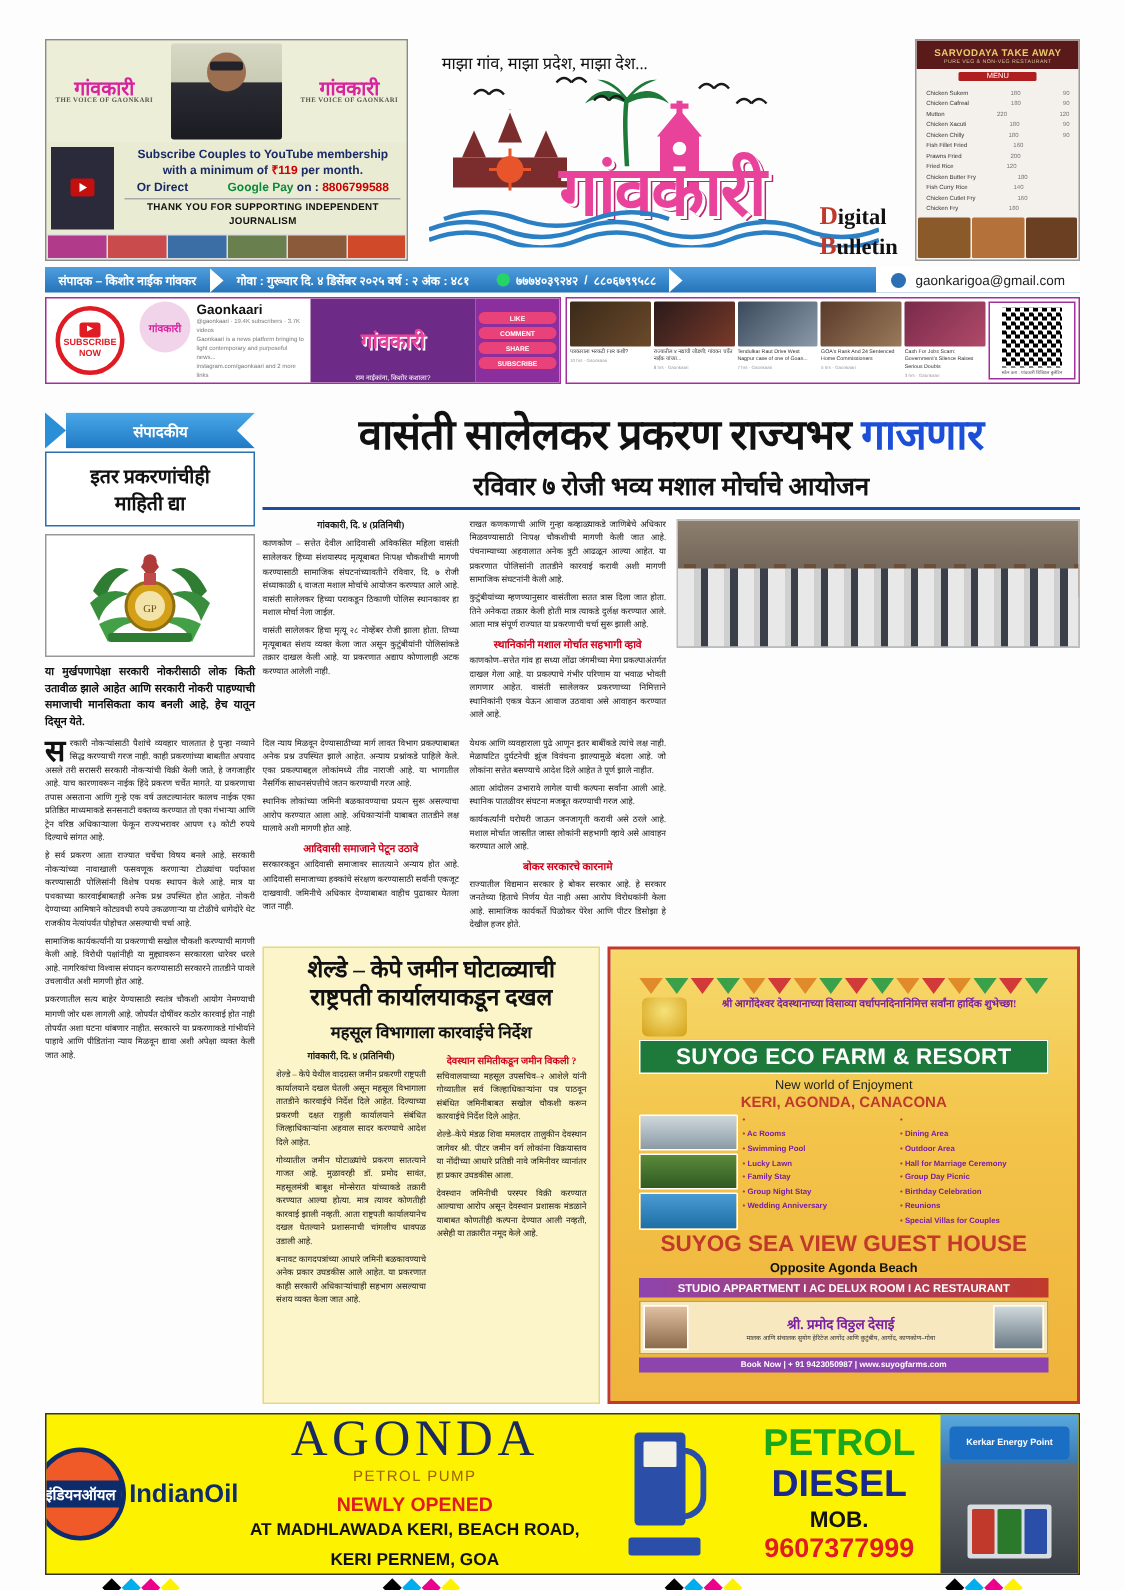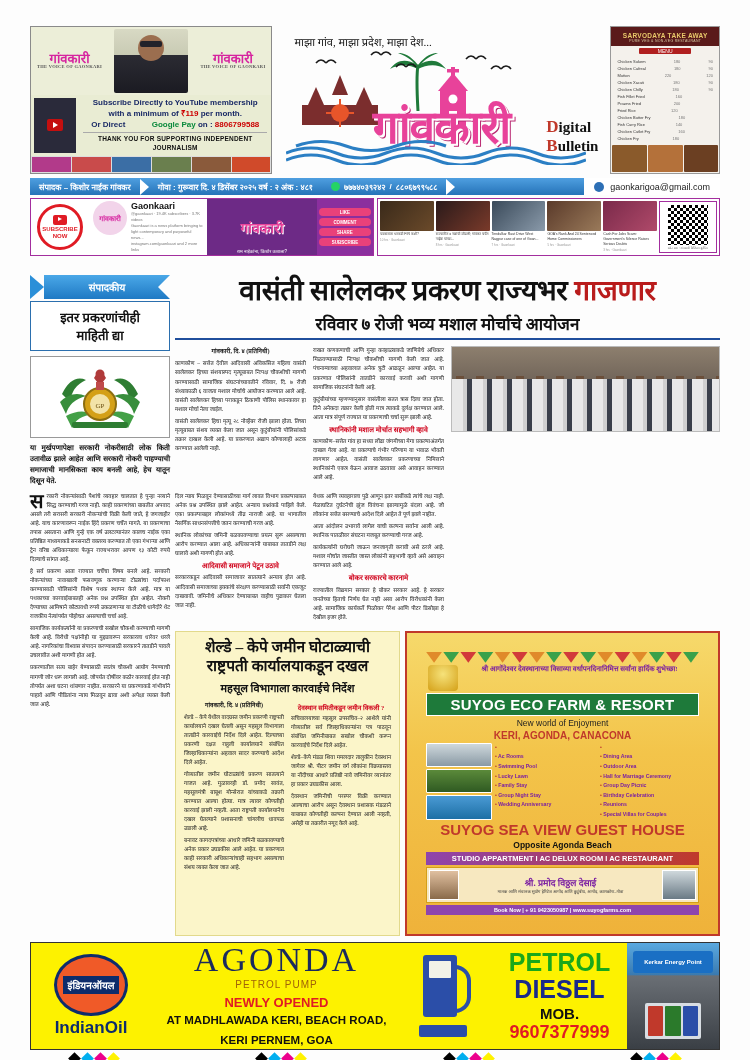--- a/index.html
+++ b/index.html
@@ -117,21 +117,21 @@
     text-align:center;
     font-family: "Liberation Serif", serif;
     font-size: 46px; font-weight: bold;
     color: #e8429a;
     letter-spacing: -1px;
     text-shadow: 2px 2px 0 #fff, 3px 3px 0 #b8246f;
     line-height: 1;
   }
   .waves { position:absolute; left:10px; bottom:-2px; width: 300px; height: 26px; }
   .digital-bulletin {
-    position:absolute; right: 8px; bottom: 18px;
+    position:absolute; right: 8px; bottom: 0;
     font-family: "Liberation Serif", serif;
     font-size: 15px; font-weight: bold; color:#111; line-height:1.15;
     text-align:left;
   }
   .digital-bulletin .cap { color:#c0392b; font-size:17px; }
   .menu-ad {
     width: 112px;
     border: 1px solid #999;
     background: #f4f1ec;
     display:flex; flex-direction:column;
@@ -273,21 +273,21 @@
   
   .headline-main{
     border-bottom:2px solid #1f4e9c;
     padding-bottom:3px;
   }
   .hl-red{
     font-family:"Liberation Serif",serif;
     font-size:28px; font-weight:bold; color:#111; text-align:center; line-height:1.12;
     letter-spacing:-.3px;
   }
-  .hl-red .r{ color:#b91c1c; }
+  .hl-red .r{ color:#1d4ed8; }
   .hl-sub{
     font-family:"Liberation Serif",serif;
     font-size:17px; font-weight:bold; color:#111; text-align:center; margin-top:6px;
   }
   .news-cols{
     display:grid; grid-template-columns: repeat(4, 1fr); gap:7px;
     margin-top:6px;
   }
   .nc{ font-family:"Liberation Serif",serif; font-size:5.6px; line-height:1.62; color:#1a1a1a; text-align:justify;}
   .nc .byline{ text-align:center; font-weight:bold; font-size:6.2px; margin-bottom:3px;}
@@ -362,21 +362,21 @@
   .suyog-oname .n{font-family:"Liberation Serif",serif;font-size:9px;font-weight:bold;color:#7b1fa2;}
   .suyog-oname .d{font-size:4.2px;color:#333;line-height:1.5;}
   .suyog-bld{width:34px;height:30px;background:linear-gradient(180deg,#cfd8dc,#6a7a85);border:1px solid #fff;}
   .suyog-book{background:#8e44ad;color:#fff;text-align:center;font-size:5.5px;padding:2px 0;font-weight:bold;}
 
   
   .kerkar{
     margin-top:6px; height:108px; background:#fdf200; border:1px solid #333;
     display:flex; align-items:center; overflow:hidden;
   }
-  .io-logo{width:120px;display:flex;flex-direction:column;align-items:center;justify-content:center;gap:2px;}
+  .io-logo{width:120px;display:flex;flex-direction:row;align-items:center;justify-content:center;gap:2px;}
   .io-oval{width:74px;height:62px;border-radius:50%;background:#f05a28;border:3px solid #0d2c6b;
     display:flex;align-items:center;justify-content:center;}
   .io-oval span{background:#0d2c6b;color:#fff;font-size:10px;font-weight:bold;padding:2px 4px;
     font-family:"Liberation Serif",serif;}
   .io-name{font-size:17px;font-weight:bold;color:#0d2c6b;font-family:"Liberation Sans",sans-serif;}
   .kk-text{flex:1;text-align:center;}
   .kk-title{font-family:"Liberation Serif",serif;font-size:34px;letter-spacing:3px;color:#1a2a5e;line-height:1;}
   .kk-pp{font-size:10px;color:#a16207;letter-spacing:1px;margin-top:2px;}
   .kk-new{font-size:13px;font-weight:bold;color:#e01b24;margin-top:5px;}
   .kk-addr{font-size:11.5px;font-weight:bold;color:#111;line-height:1.5;margin-top:2px;}
@@ -427,21 +427,21 @@
         <div class="promo-logo-s">
           <span>गांवकारी</span>
           <span class="sub">THE VOICE OF GAONKARI</span>
         </div>
       </div>
       <div class="promo-mid">
         <div class="promo-thumb">
             <i></i>
           </div>
         <div class="promo-txt">
-          <div>Subscribe Directly to YouTube membership</div>
+          <div>Subscribe Couples to YouTube membership</div>
           <div>
             <span>with a minimum of </span><span class="rs">₹119</span><span> per month.</span>
           </div>
           <div>
             <span>Or Direct </span><span class="gp">Google Pay</span><span> on : </span><span class="num">8806799588</span>
           </div>
           <div class="promo-thanks">THANK YOU FOR SUPPORTING INDEPENDENT JOURNALISM</div>
         </div>
       </div>
       <div class="promo-strip">

